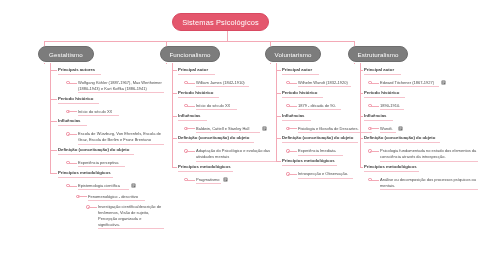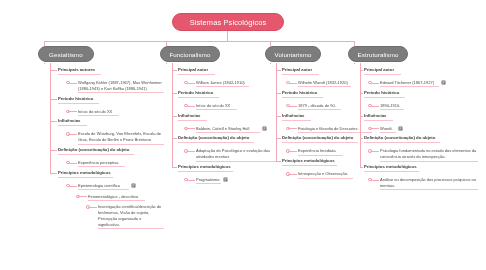--- a/index.html
+++ b/index.html
@@ -10,21 +10,21 @@
     overflow:hidden;
     position:relative;
     color:#3c3c3c;
   }
   #canvas{position:absolute;inset:0;}
 
   
   .root-pill{
     position:absolute;
     left:172px; top:13px;
-    width:112px; height:18px;
+    width:97px; height:18px;
     background:#E4576D;
     border:1px solid #d94a62;
     border-radius:9px;
     color:#ffffff;
     font-size:7.4px;
     letter-spacing:.15px;
     display:flex;align-items:center;justify-content:center;
     box-sizing:border-box;
     white-space:nowrap;
   }

